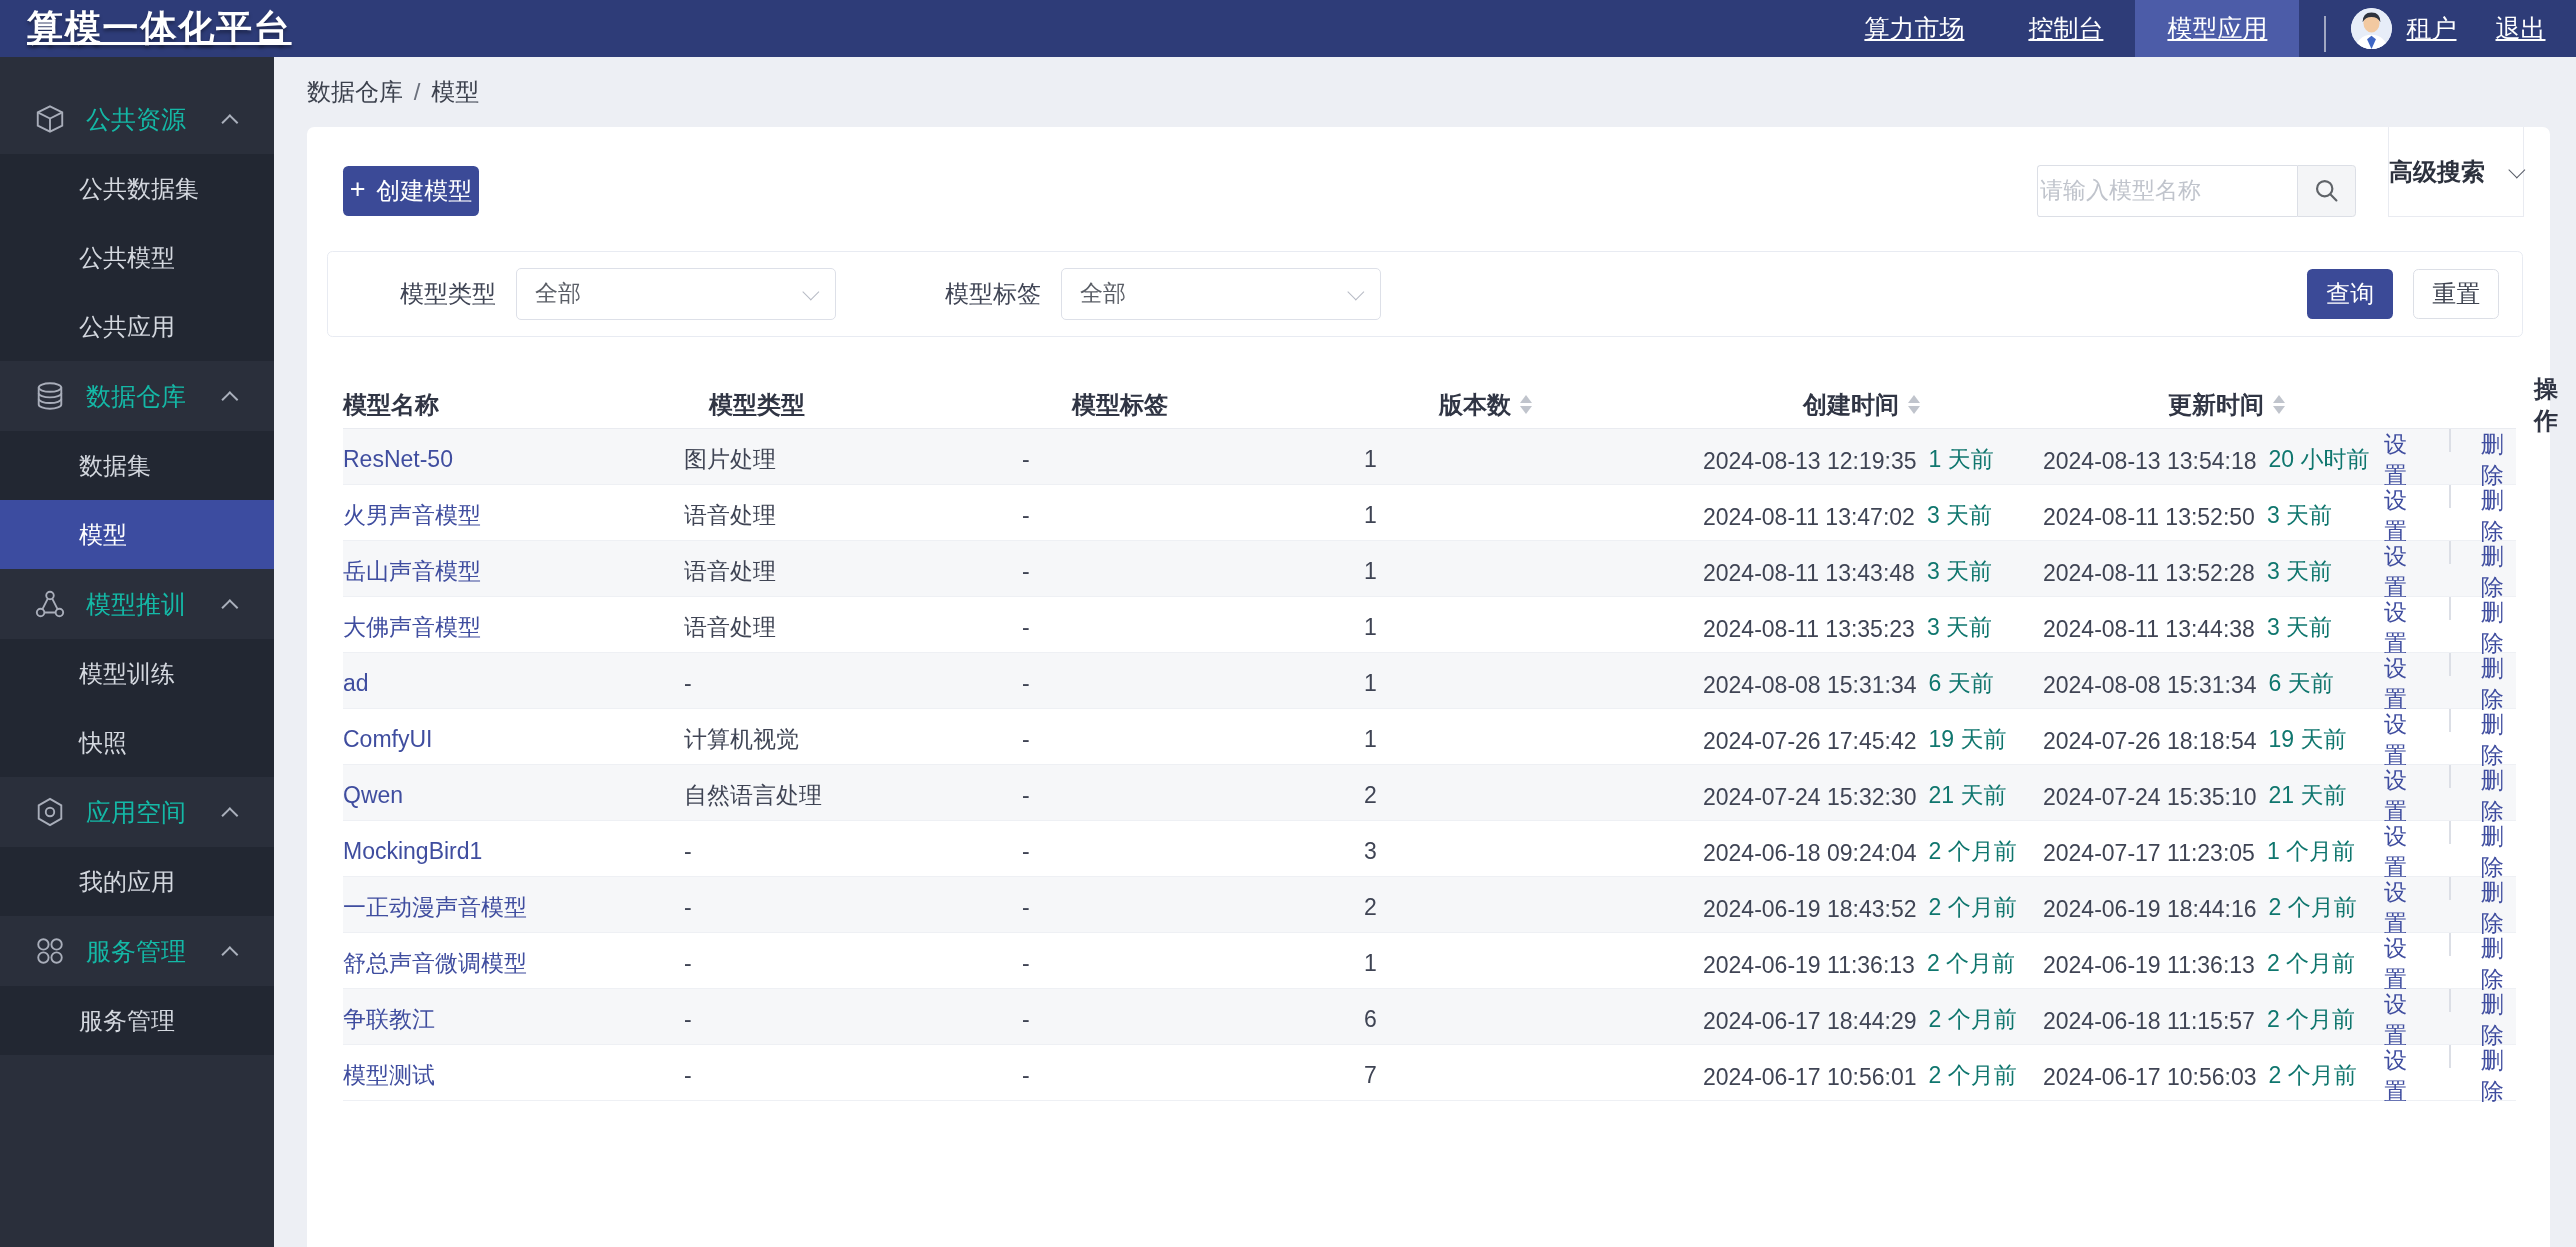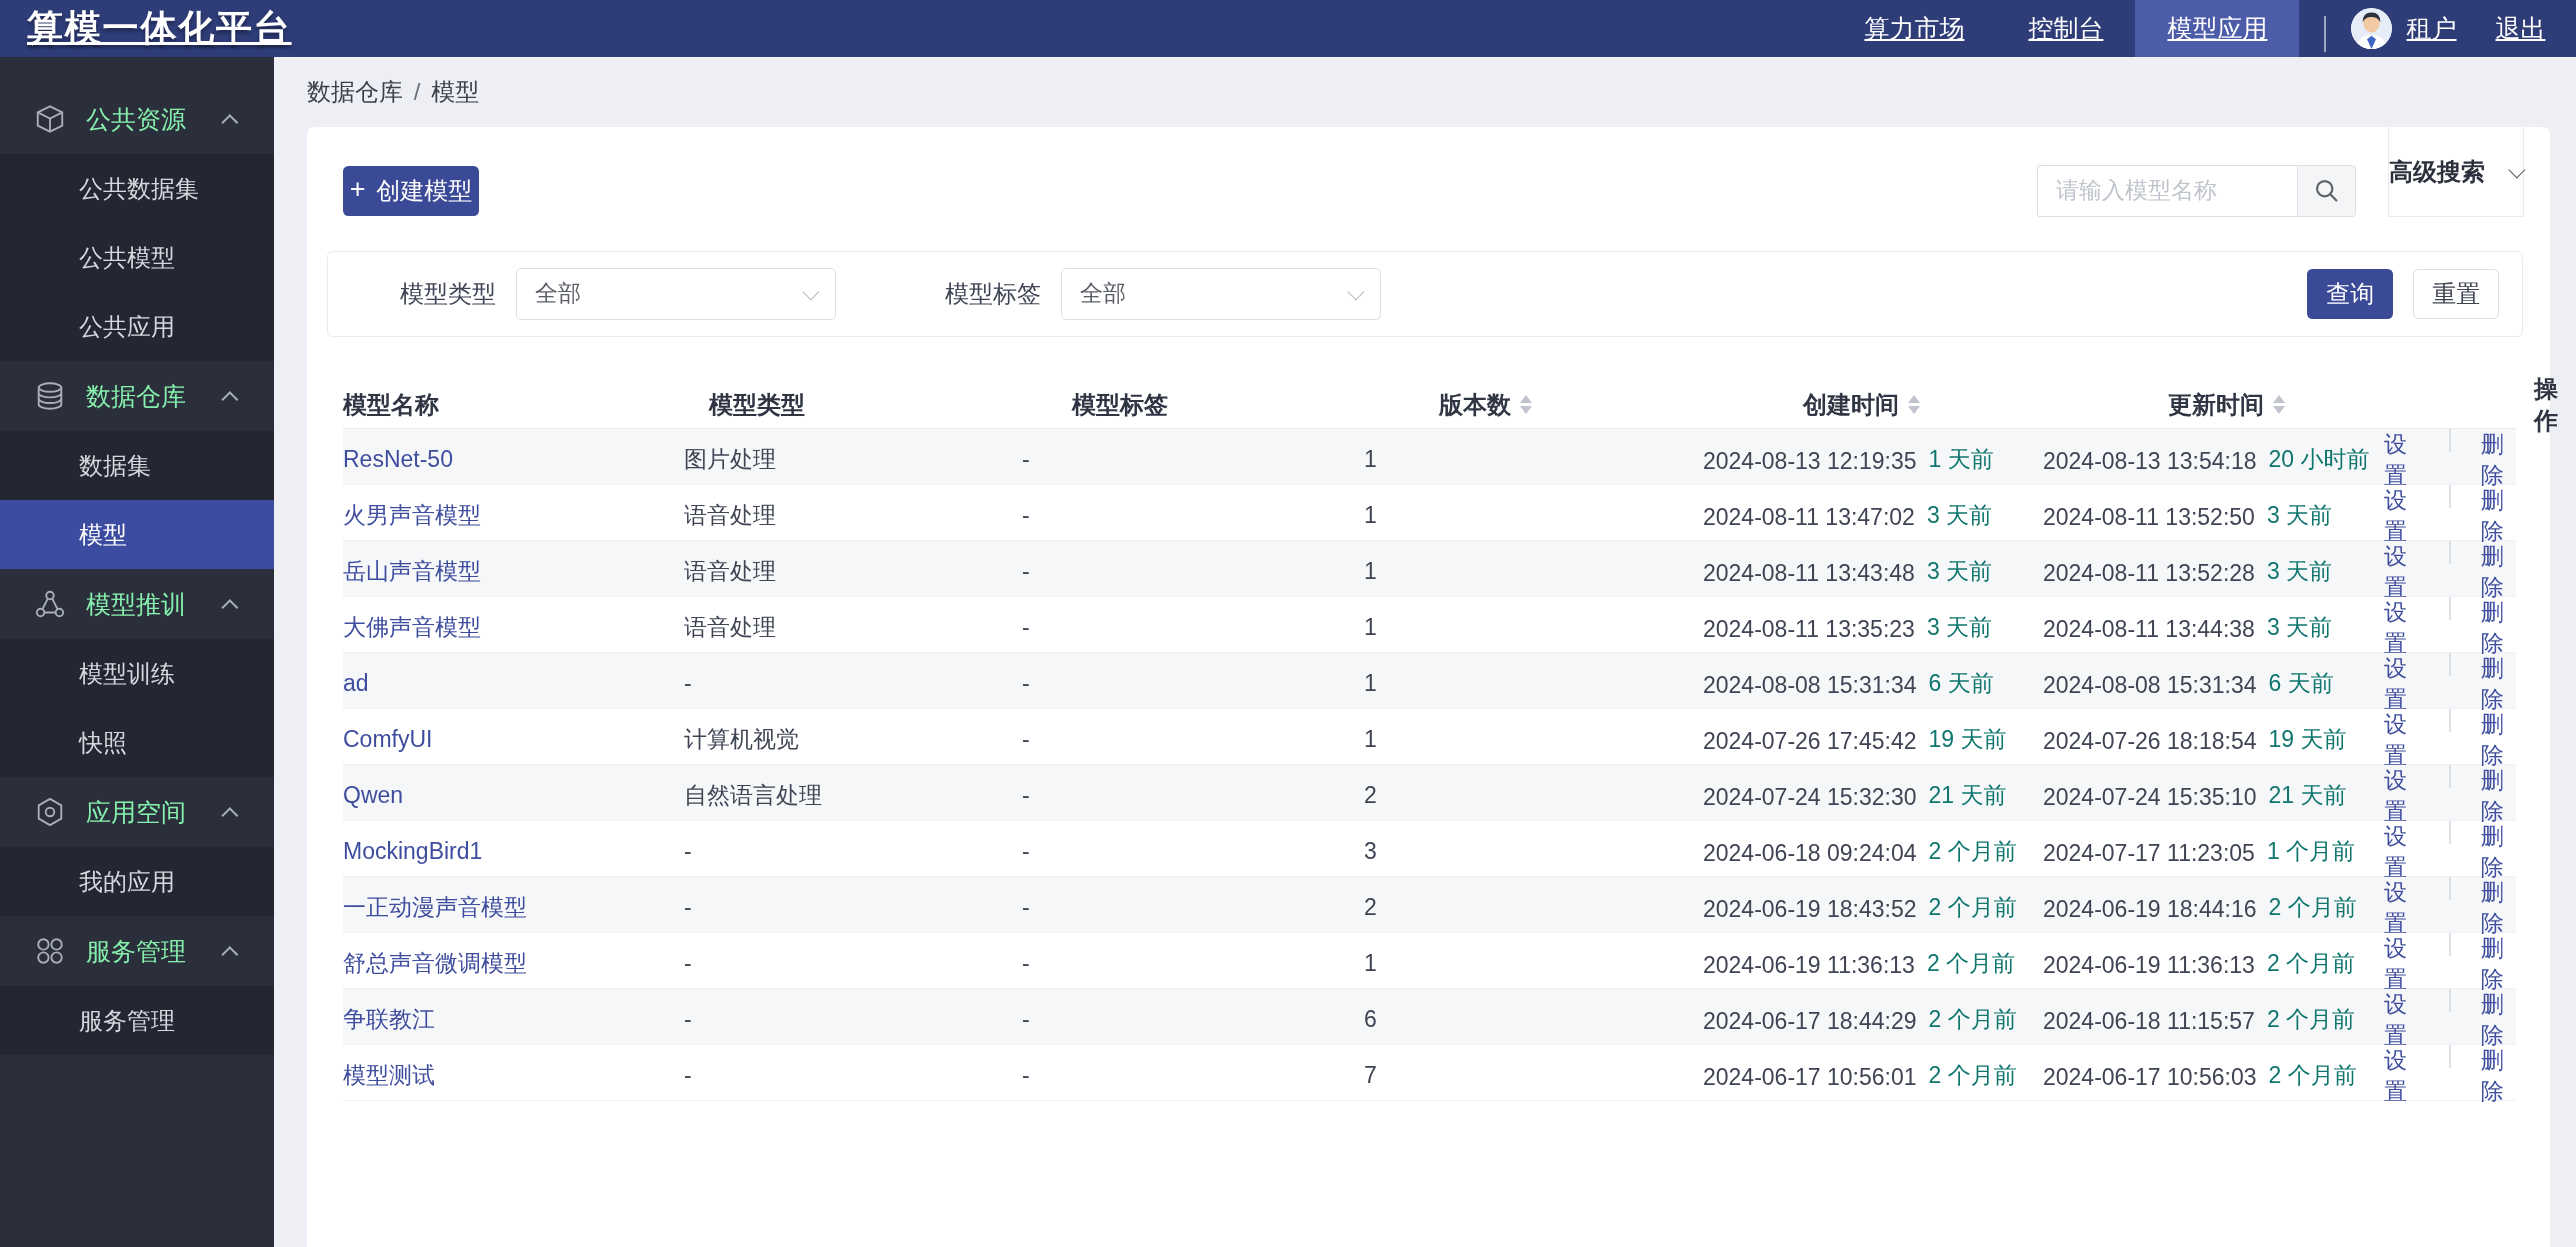--- a/index.html
+++ b/index.html
@@ -18,21 +18,21 @@
   .user-box { display:flex; align-items:center; gap:14.3px; cursor:pointer; }
   .avatar { width:41px; height:41px; border-radius:50%; overflow:hidden; background:#e7edf8; flex:0 0 auto; }
   .user-label { font-size:25px; }
   .logout { font-size:25px; margin:0 30.5px 0 39px; cursor:pointer; }
 
   
   .shell { display:flex; height:1190px; }
 
   
   .sidebar { width:274px; background:#2a2f3b; flex:0 0 auto; padding-top:27px; }
-  .side-item { height:70px; display:flex; align-items:center; color:#86efac; font-size:25px; cursor:pointer; background:#2a2f3b; }
+  .side-item { height:70px; display:flex; align-items:center; color:#14b8a6; font-size:25px; cursor:pointer; background:#2a2f3b; }
   .side-item .s-icon { width:32px; height:32px; margin:0 20px 0 34px; display:flex; align-items:center; justify-content:center; }
   .side-item .s-icon svg { width:32px; height:32px; stroke:#a9aeba; fill:none; stroke-width:2; }
   .chev { width:11.7px; height:11.7px; border-right:2.7px solid #aab0bc; border-bottom:2.7px solid #aab0bc; display:inline-block; }
   .chev.up { transform:rotate(-135deg); margin-top:7.2px; }
   .chev.down { transform:rotate(45deg); margin-top:-3.6px; }
   .side-item .chev { margin-left:auto; margin-right:38px; }
   .side-sub { height:69px; display:flex; align-items:center; padding-left:79px; color:#d4d8df; font-size:24px; background:#222732; cursor:pointer; }
   .side-sub.active { background:var(--sidebar-active,#3c4ca0); color:#fff; }
 
   
@@ -51,21 +51,21 @@
 
   
   .toolbar { display:flex; align-items:center; height:52px; margin-top:16px; }
   .btn-primary { background:var(--primary,#3b4a97); color:#fff; border:none; border-radius:5.4px;
     height:50px; display:flex; align-items:center; justify-content:center; font-size:24px; cursor:pointer;
     font-family:inherit; }
   .create-btn { width:136px; gap:10.8px; }
   .create-btn .plus { font-size:27px; font-weight:400; line-height:1; margin-top:-2.7px; }
   .search-group { margin-left:auto; margin-right:160px; display:flex; height:52px; }
   .search-input { width:260px; height:52px; border:1.8px solid #dcdfe6; border-right:none; border-radius:3.6px 0 0 3.6px;
-    padding:0 18px; font-size:23px; color:#3f4454; outline:none; font-family:inherit; }
+    padding:0 2px; font-size:23px; color:#3f4454; outline:none; font-family:inherit; }
   .search-input::placeholder { color:#c0c4cc; }
   .search-btn { width:59px; height:52px; border:1.8px solid #dcdfe6; background:#f4f5f7; border-radius:0 3.6px 3.6px 0;
     display:flex; align-items:center; justify-content:center; cursor:pointer; }
 
   
   .filter-panel { margin:34px -7.2px 0 -16px; height:86px; border:1.8px solid #e8ebf2; border-radius:5.4px;
     display:flex; align-items:center; }
   .f-label { font-size:24px; color:#3f4454; }
   .f-label.first { margin-left:72px; }
   .f-label.second { margin-left:109px; }

